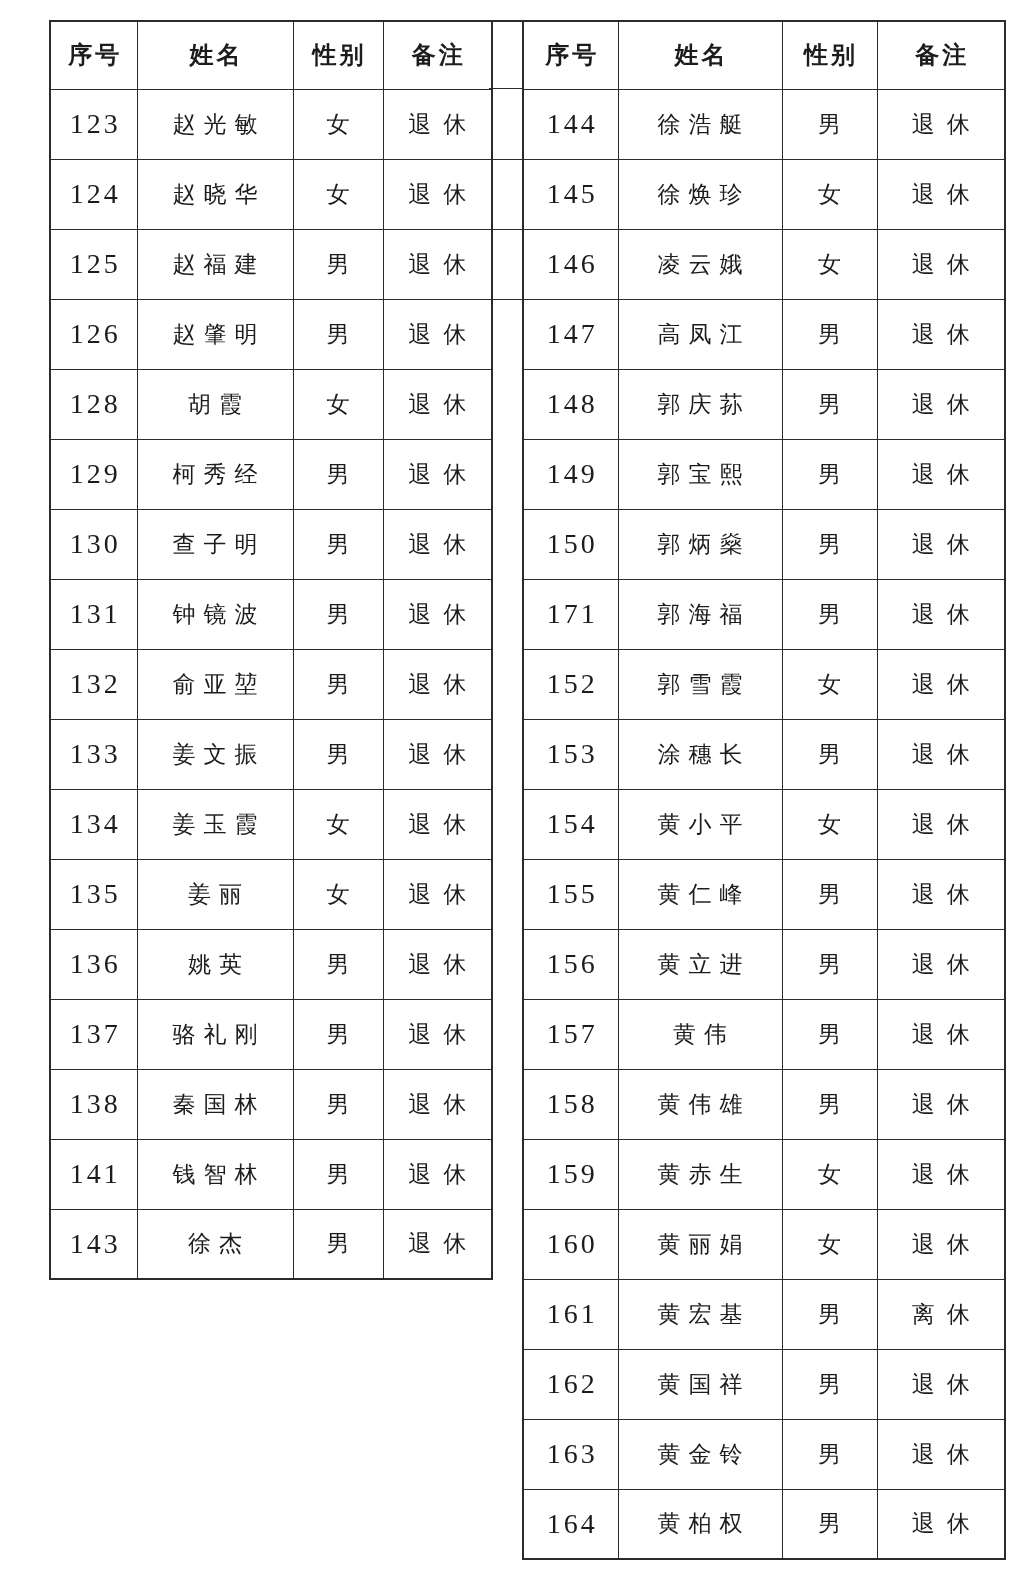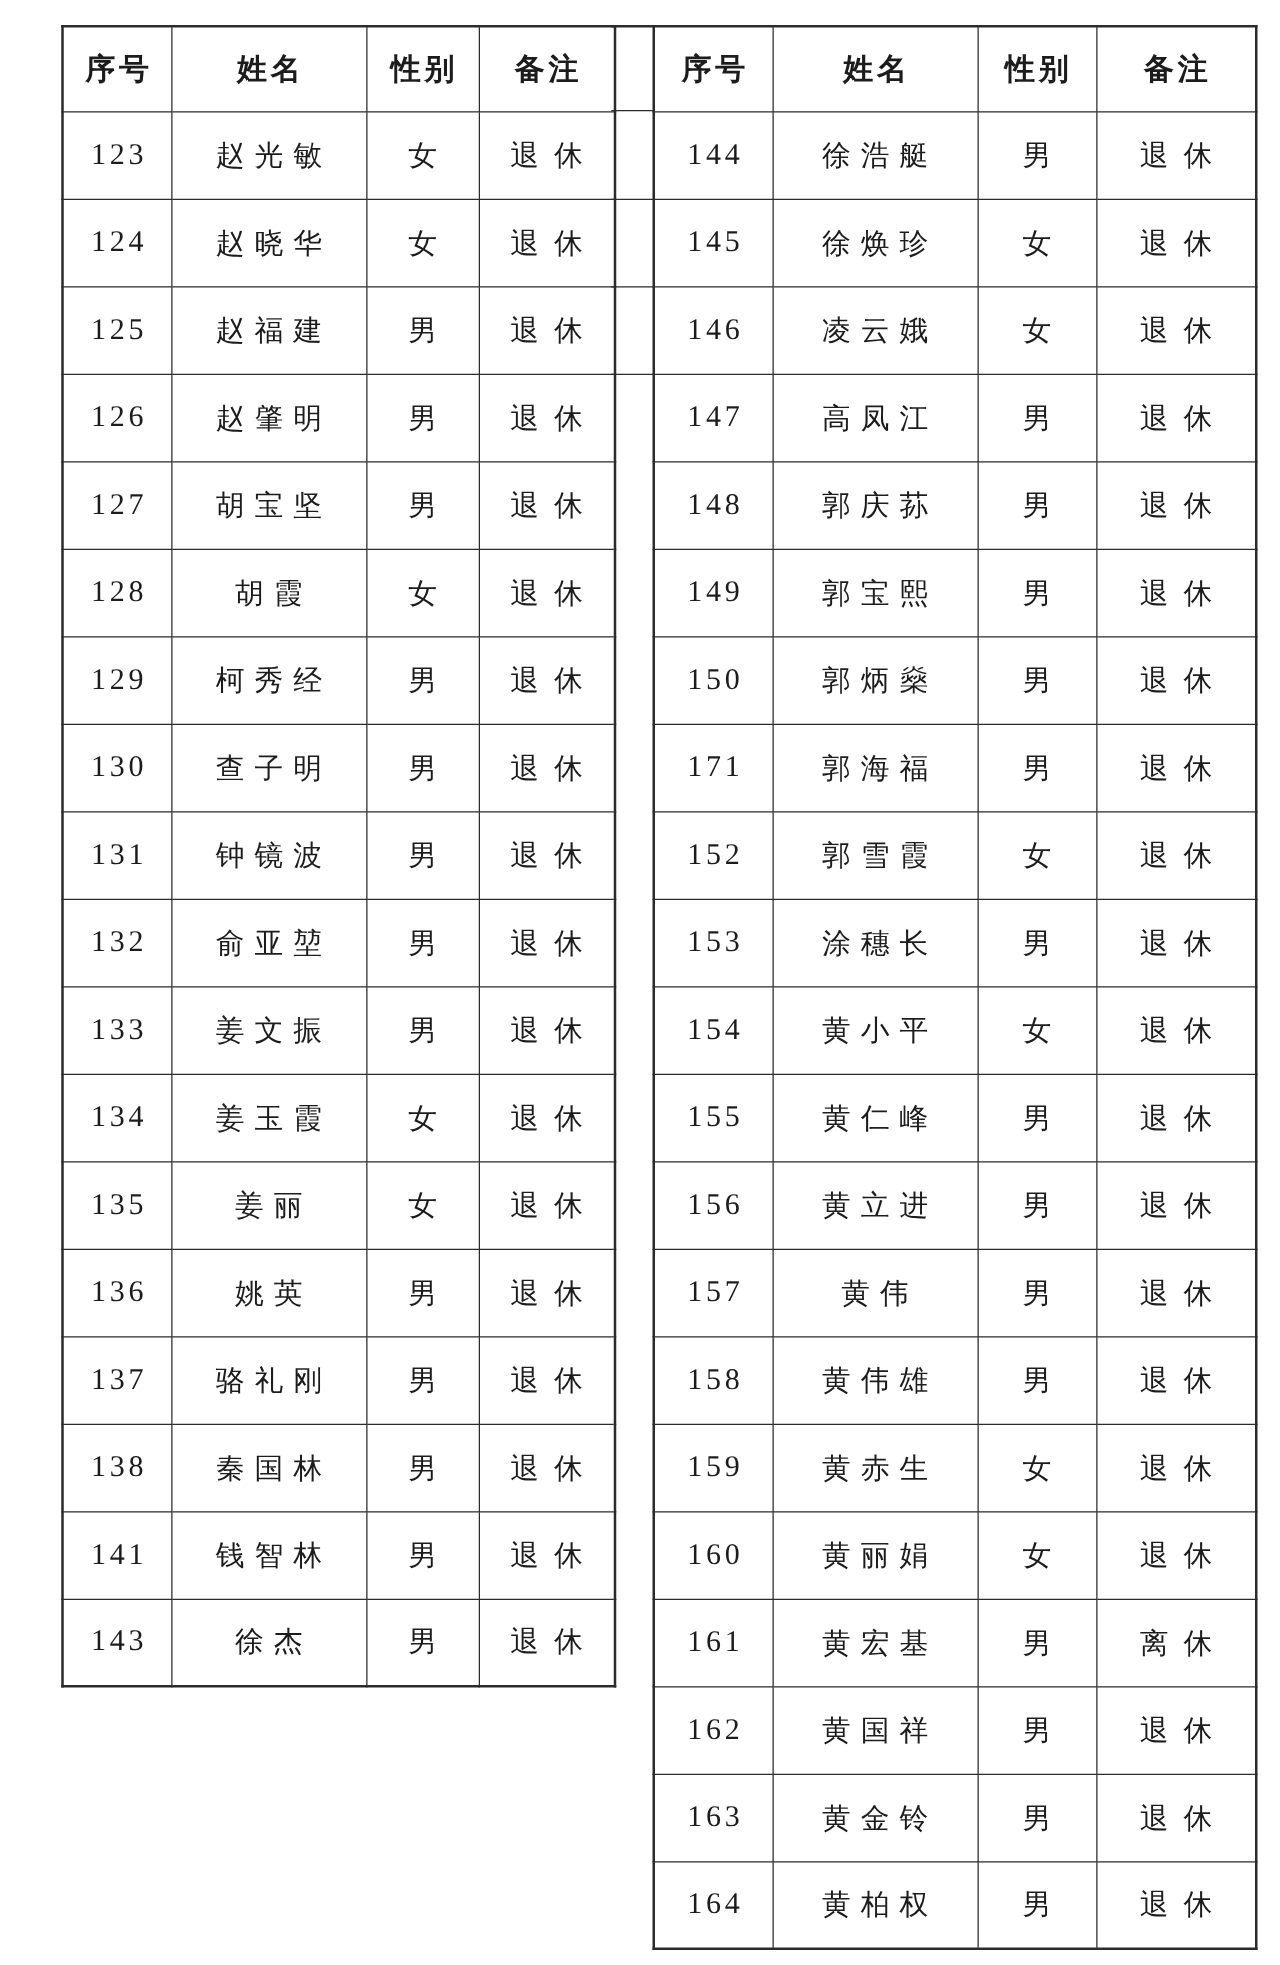--- a/index.html
+++ b/index.html
@@ -53,21 +53,21 @@
 
   th {
     font-family: "Liberation Sans", "DejaVu Sans", sans-serif;
     font-size: 24px;
     font-weight: 600;
     letter-spacing: 3px;
     text-indent: 3px;
   }
   td { font-size: 23px; }
   td.cell-no {
-    font-size: 24px;
+    font-size: 28px;
     letter-spacing: 3px;
     text-indent: 3px;
   }
   td.cell-name {
     letter-spacing: 8px;
     text-indent: 8px;
     margin-left: 36px;
   }
   td.cell-gender {
     letter-spacing: 0;
@@ -130,26 +130,20 @@
           <td class="cell-gender">男</td>
           <td class="cell-remark">退休</td>
         </tr>
         <tr>
           <td class="cell-no">126</td>
           <td class="cell-name">赵肇明</td>
           <td class="cell-gender">男</td>
           <td class="cell-remark">退休</td>
         </tr>
         <tr>
-          <td class="cell-no">127</td>
-          <td class="cell-name">胡宝坚</td>
-          <td class="cell-gender">男</td>
-          <td class="cell-remark">退休</td>
-        </tr>
-        <tr>
           <td class="cell-no">128</td>
           <td class="cell-name">胡霞</td>
           <td class="cell-gender">女</td>
           <td class="cell-remark">退休</td>
         </tr>
         <tr>
           <td class="cell-no">129</td>
           <td class="cell-name">柯秀经</td>
           <td class="cell-gender">男</td>
           <td class="cell-remark">退休</td>

